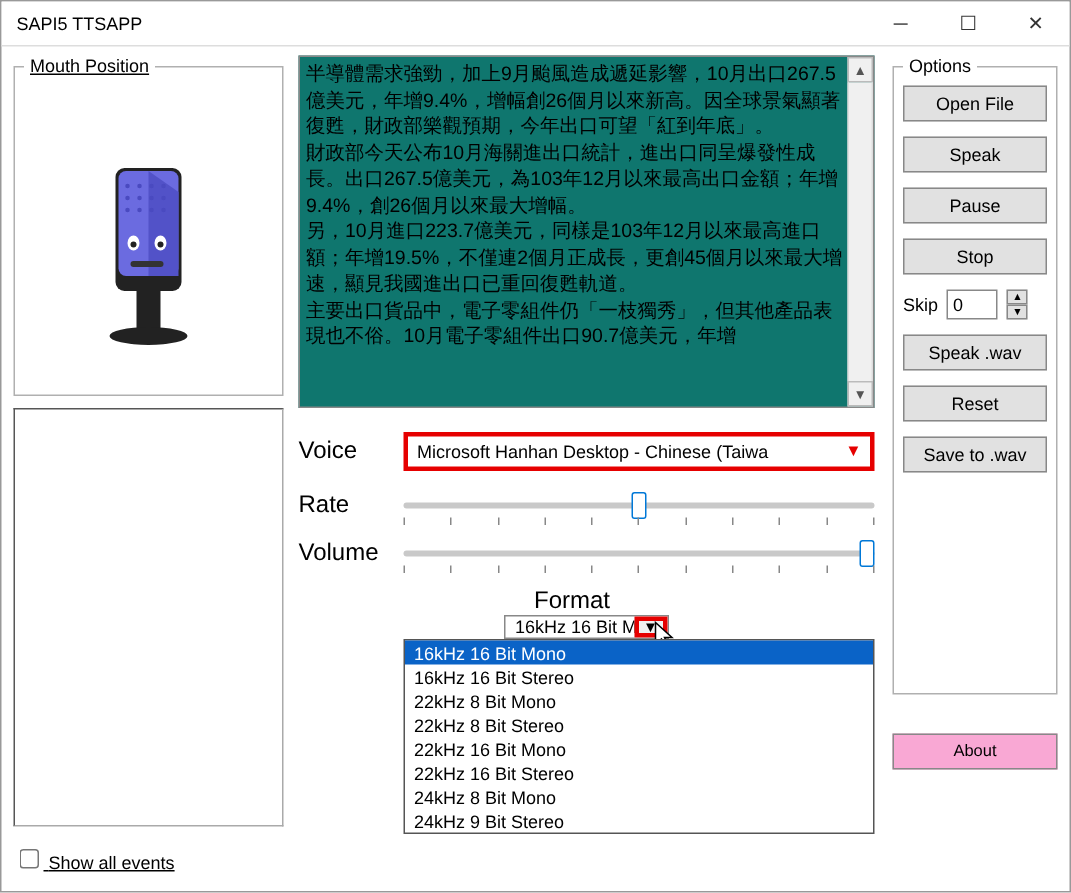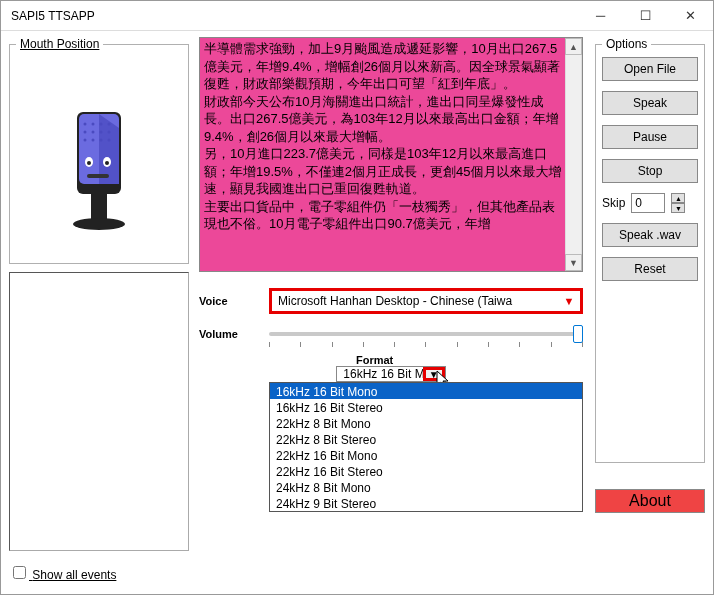--- a/index.html
+++ b/index.html
@@ -71,21 +71,21 @@
     flex: 1;
     display: flex;
     flex-direction: column;
     margin-left: 10px;
     position: relative;
   }
   .text-area-wrap {
     position: relative;
     height: 235px;
     border: 1px solid #888;
-    background: #ec4899;
+    background: #0f766e;
     margin-bottom: 16px;
   }
   .text-content {
     padding: 2px 18px 2px 4px;
     font-size: 13px;
     line-height: 1.35;
     font-family: "Microsoft JhengHei", "PMingLiU", sans-serif;
     overflow: hidden;
   }
   .scroll-up, .scroll-down {
@@ -107,22 +107,21 @@
     border-left: 1px solid #ddd;
     border-right: 1px solid #ddd;
   }
   .row {
     display: flex;
     align-items: center;
     margin-bottom: 14px;
   }
   .row-label {
     width: 70px;
-    font-size: 11px;
-    font-weight: bold;
+    font-size: 16px;
   }
   .voice-select {
     flex: 1;
     border: 3px solid #e60000;
     display: flex;
     align-items: center;
     background: #fff;
     height: 26px;
     padding-left: 6px;
     font-size: 12px;
@@ -315,20 +314,39 @@
     </div>
 
     <div class="row">
       <div class="row-label">Voice</div>
       <div class="voice-select">
         <span>Microsoft Hanhan Desktop - Chinese (Taiwa</span>
         <div class="dd">▼</div>
       </div>
     </div>
 
+    <div class="row">
+      <div class="row-label">Rate</div>
+      <div class="slider-track">
+        <div class="slider-thumb" id="rate-thumb" style="left: calc(50% - 5px);"></div>
+        <div class="ticks">
+            <span></span>
+            <span></span>
+            <span></span>
+            <span></span>
+            <span></span>
+            <span></span>
+            <span></span>
+            <span></span>
+            <span></span>
+            <span></span>
+            <span></span>
+          </div>
+      </div>
+    </div>
 
     <div class="row">
       <div class="row-label">Volume</div>
       <div class="slider-track">
         <div class="slider-thumb" id="volume-thumb" style="left: calc(100% - 10px);"></div>
         <div class="ticks">
             <span></span>
             <span></span>
             <span></span>
             <span></span>
@@ -378,16 +396,17 @@
       <div class="skip-row">
         <span>Skip</span>
         <input type="text" value="0" style="">
         <div class="spinner">
           <div>▲</div>
           <div>▼</div>
         </div>
       </div>
       <button>Speak .wav</button>
       <button>Reset</button>
+      <button>Save to .wav</button>
     </fieldset>
-    <button class="about-btn" style="width:100%;height:24px;background:#ef4444;border:1px solid #888;font-size:16px;text-align:center;">About</button>
+    <button class="about-btn" style="width:100%;height:24px;background:#f9a8d4;border:1px solid #888;font-size:11px;text-align:center;">About</button>
   </div>
 </div>
 
 </body></html>

